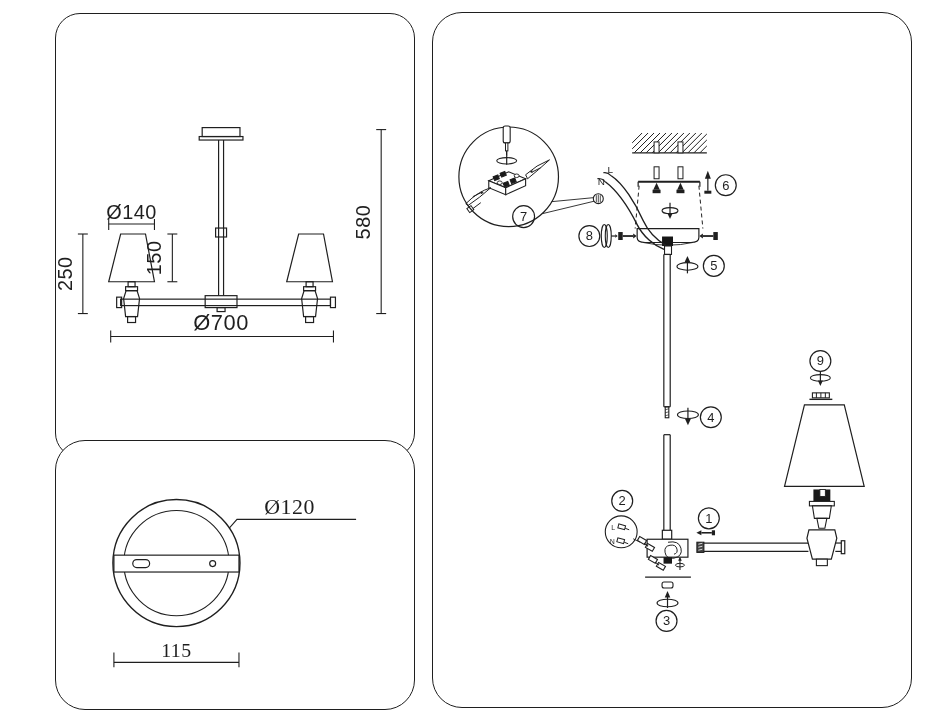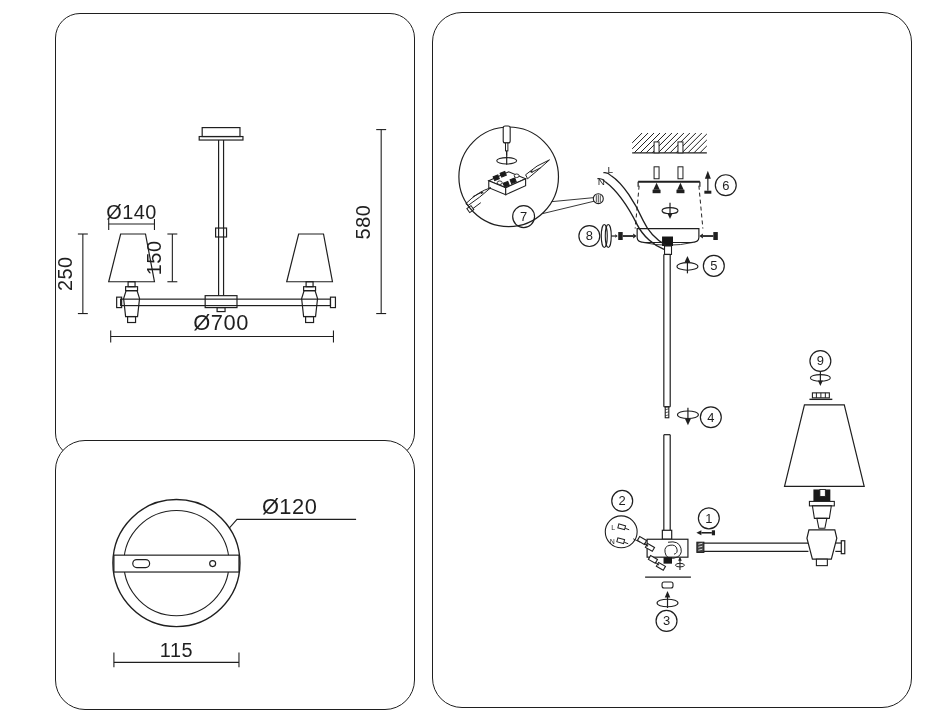--- a/index.html
+++ b/index.html
@@ -11,21 +11,21 @@
     overflow:hidden;
   }
   .panel {
     position:absolute;
     border:1.6px solid #1f1f1f;
     border-radius:30px;
     background:#ffffff;
     box-sizing:border-box;
   }
   #panel-side   { left:55px;  top:13px;  width:360px; height:445px;border-radius:25px; }
-  #panel-canopy { left:55px;  top:440px; width:360px; height:270px; }
+  #panel-canopy { left:55px;  top:440px; width:360px; height:270px;font-family:Liberation Serif, serif; }
   #panel-assembly { left:432px; top:12px; width:480px; height:696px; }
   svg { display:block; width:100%; height:100%; }
   text { fill:#1f1f1f; }
   .dim-text  { font-size:20px; letter-spacing:.5px; }
   .dim-text-lg { font-size:22px; letter-spacing:.5px; }
   .step-text { font-size:13px; }
   .wire-text { font-size:10px; }
   .tiny-text { font-size:7px; }
 </style>
 </head>

